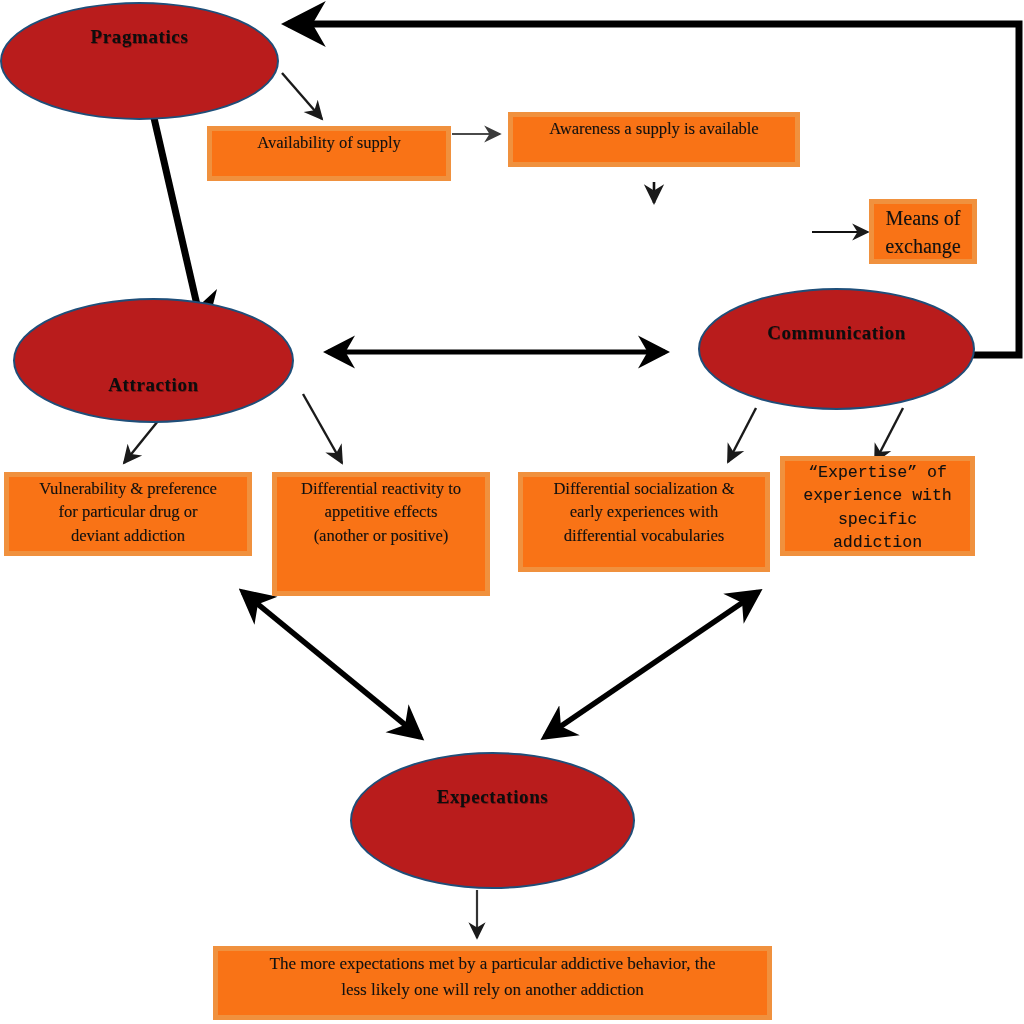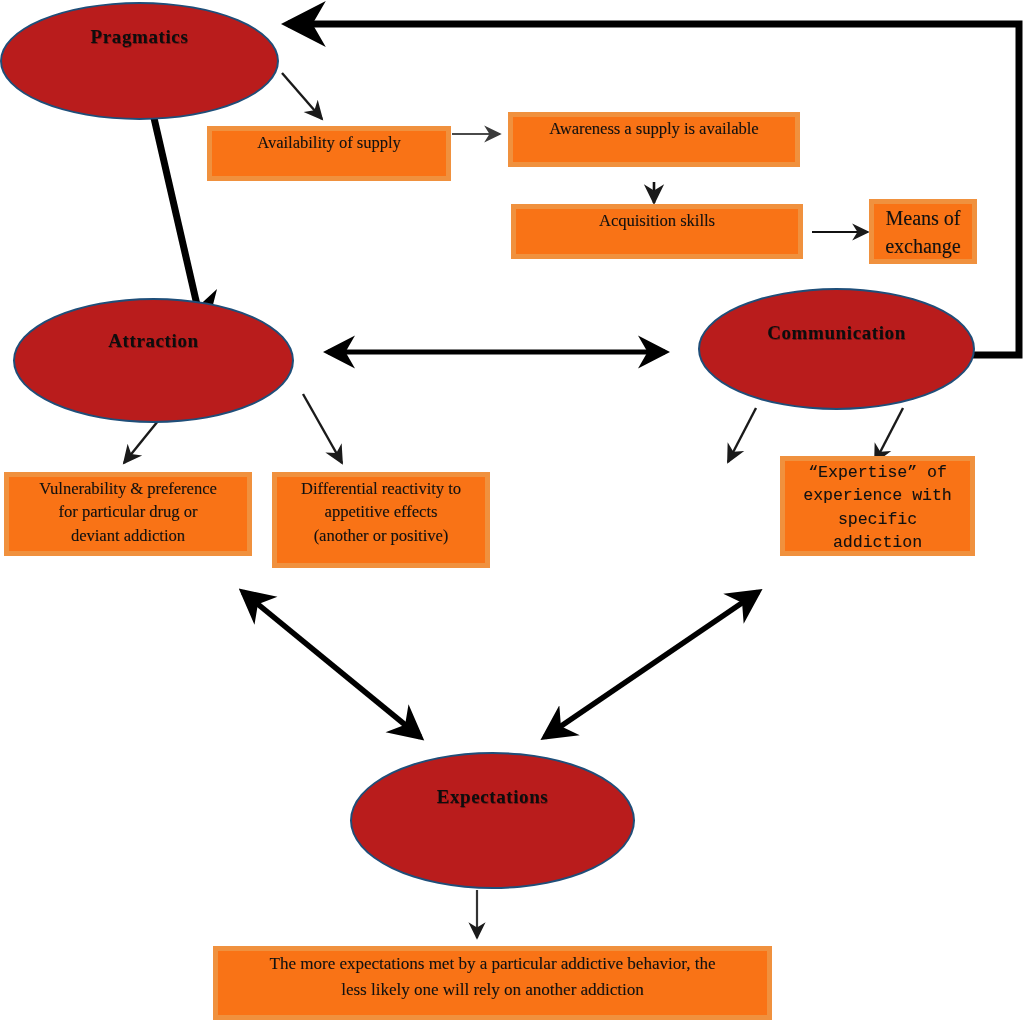--- a/index.html
+++ b/index.html
@@ -38,21 +38,21 @@
     z-index: 3;
   }
   .node-ellipse > span {
     font-weight: bold;
     color: #0d0d0d;
     font-size: 19px;
     letter-spacing: 0.6px;
     text-shadow: 0.6px 0.6px 0 rgba(0,0,0,0.35);
   }
   .ell-pragmatics > span { margin-top: 22px; }
-  .ell-attraction > span { margin-top: 30px; }
+  .ell-attraction > span { margin-top: 74px; }
   .ell-communication > span { margin-top: 32px; }
   .ell-expectations > span { margin-top: 32px; }
 
   .node-box {
     position: absolute;
     box-sizing: border-box;
     background: #f97316;
     border: 5px solid #F0913E;
     display: flex;
     align-items: flex-start;
@@ -138,47 +138,51 @@
   </div>
 
   <div class="node-box" style="left:207px; top:126px; width:244px; height:55px;">
     <span>Availability of supply</span>
   </div>
 
   <div class="node-box" style="left:508px; top:112px; width:292px; height:55px;">
     <span>Awareness a supply is available</span>
   </div>
 
-  <div class="node-box" style="left:511px; top:204px; width:292px; height:55px;">
-    <span>Acquisition skills</span>
-  </div>
 
   <div class="node-box box-small" style="left:869px; top:199px; width:108px; height:65px;">
     <span>
       <span>Means of</span><br>
       <span>exchange</span>
     </span>
   </div>
 
   <div class="node-box" style="left:4px; top:472px; width:248px; height:84px;">
     <span>
       <span>Vulnerability &amp; preference</span><br>
       <span>for particular drug or</span><br>
       <span>deviant addiction</span>
     </span>
   </div>
 
-  <div class="node-box" style="left:272px; top:472px; width:218px; height:96px;">
+  <div class="node-box" style="left:272px; top:472px; width:218px; height:124px;">
     <span>
       <span>Differential reactivity to</span><br>
       <span>appetitive effects</span><br>
       <span>(another or positive)</span>
     </span>
   </div>
 
+  <div class="node-box" style="left:518px; top:472px; width:252px; height:100px;">
+    <span>
+      <span>Differential socialization &amp;</span><br>
+      <span>early experiences with</span><br>
+      <span>differential vocabularies</span>
+    </span>
+  </div>
 
   <div class="node-box" style="left:780px; top:456px; width:195px; height:100px;font-family:Liberation Mono, monospace;">
     <span>
       <span>“Expertise” of</span><br>
       <span>experience with</span><br>
       <span>specific addiction</span>
     </span>
   </div>
 
   <div class="node-box box-conclusion" style="left:213px; top:946px; width:559px; height:74px;">

